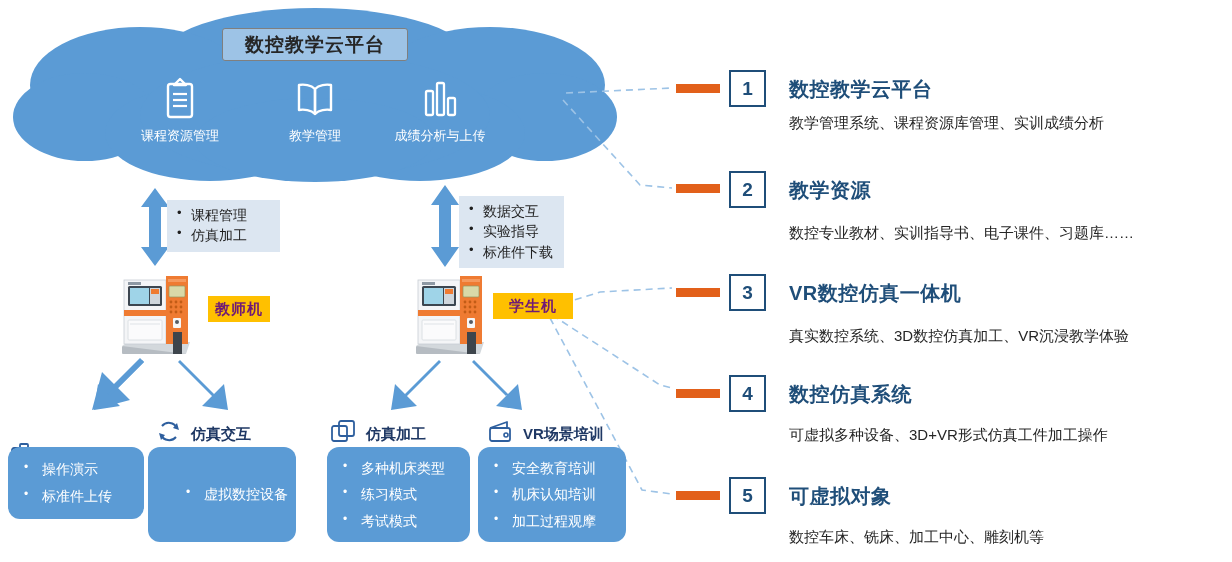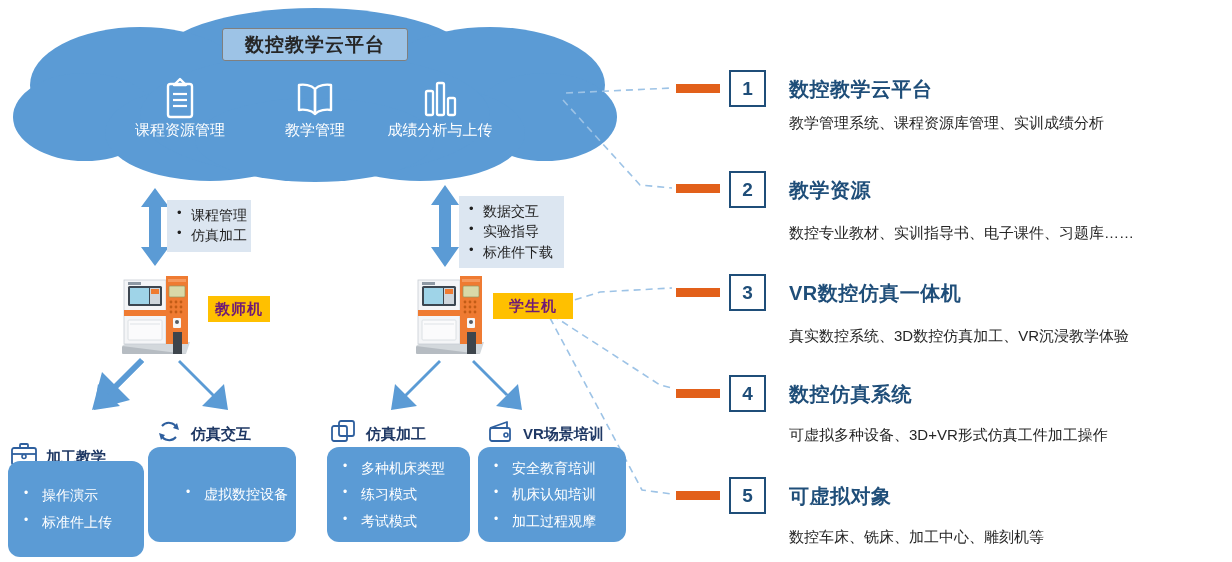--- a/index.html
+++ b/index.html
@@ -21,21 +21,21 @@
     border: 1px solid #7f7f7f;
     border-radius: 3px;
     display: flex; align-items: center; justify-content: center;
     font-size: 19px; font-weight: 700; color: #262626;
     letter-spacing: 1px;
   }
 
   .cloud-item { position: absolute; width: 130px; text-align: center; }
   .cloud-item .ci-icon { height: 46px; display: flex; align-items: flex-end; justify-content: center; }
   .cloud-item .ci-label {
-    font-size: 15px; color: #ffffff; white-space: nowrap;
+    margin-top: 6px; font-size: 13px; color: #ffffff; white-space: nowrap;
   }
 
   
   .dblarrow { position: absolute; }
 
   
   .note {
     position: absolute;
     background: #dce6f1;
     padding: 5px 10px 6px 8px;
@@ -184,21 +184,21 @@
     <svg width="30" height="78" viewBox="0 0 30 78">
       <polygon points="15,0 29,19 21,19 21,59 29,59 15,78 1,59 9,59 9,19 1,19" fill="#5b9bd5"></polygon>
     </svg>
   </div>
   <div class="dblarrow" style="left:430px; top:185px;">
     <svg width="30" height="82" viewBox="0 0 30 82">
       <polygon points="15,0 29,20 21,20 21,62 29,62 15,82 1,62 9,62 9,20 1,20" fill="#5b9bd5"></polygon>
     </svg>
   </div>
 
-  <div class="note" style="left:167px; top:200px; width:84px;">
+  <div class="note" style="left:167px; top:200px; width:113px;">
     <ul>
       <li>课程管理</li>
       <li>仿真加工</li>
     </ul>
   </div>
 
   <div class="note" style="left:459px; top:196px; width:105px;">
     <ul>
       <li>数据交互</li>
       <li>实验指导</li>
@@ -307,21 +307,21 @@
     <span>
       <svg width="28" height="26" viewBox="0 0 28 26">
         <rect x="10" y="2" width="8" height="4" rx="1" fill="none" stroke="#2e5f9e" stroke-width="1.8"></rect>
         <rect x="2" y="6" width="24" height="17" rx="2" fill="none" stroke="#2e5f9e" stroke-width="1.8"></rect>
         <line x1="2" y1="12" x2="26" y2="12" stroke="#2e5f9e" stroke-width="1.8"></line>
         <circle cx="14" cy="14.5" r="2" fill="none" stroke="#2e5f9e" stroke-width="1.6"></circle>
       </svg>
     </span>
     <span class="gh-label">加工教学</span>
   </div>
-  <div class="bbox" style="left:8px; top:461px; width:136px; height:96px;">
+  <div class="bbox" style="left:8px; top:447px; width:136px; height:72px;">
     <ul>
       <li>操作演示</li>
       <li>标准件上传</li>
     </ul>
   </div>
 
   <div class="grouphead" style="left:155px; top:419px;">
     <span>
       <svg width="28" height="26" viewBox="0 0 28 26">
         <path d="M22 9 A9 9 0 0 0 7 7" fill="none" stroke="#2e5f9e" stroke-width="2"></path>

